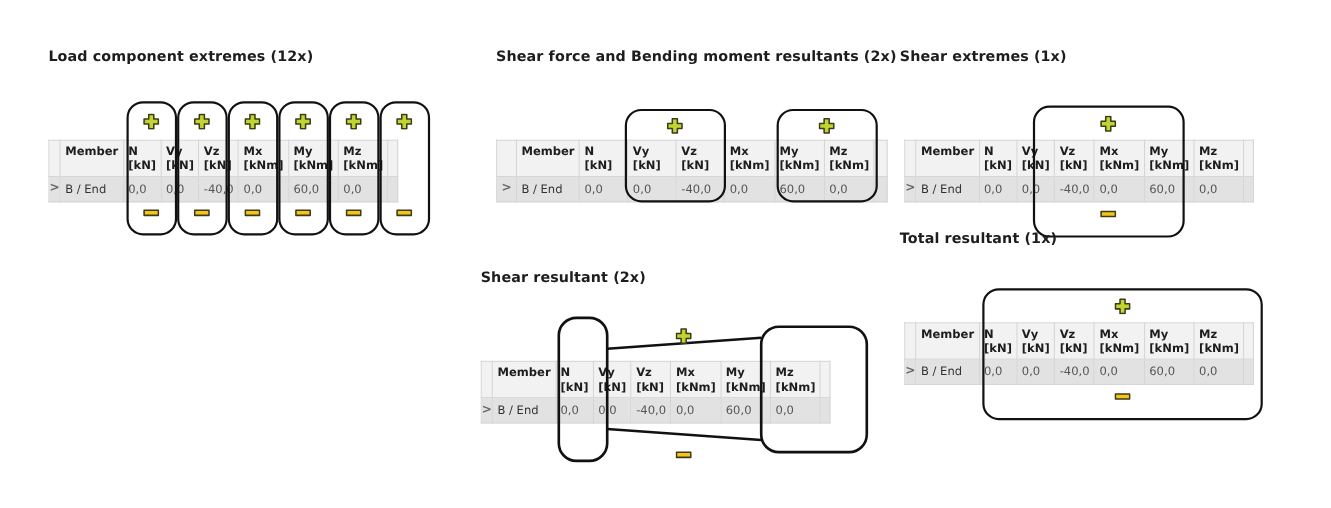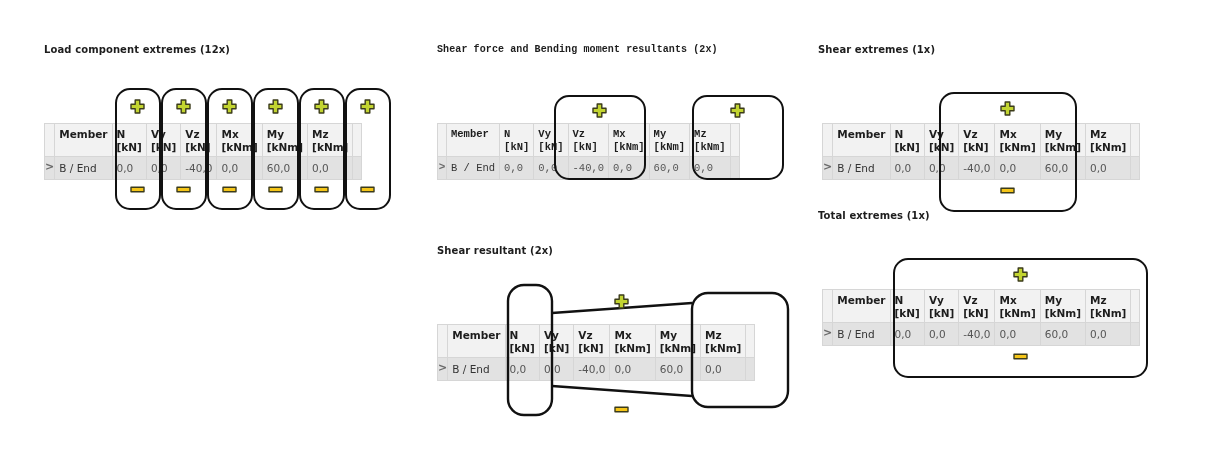--- a/index.html
+++ b/index.html
@@ -12,21 +12,21 @@
   }
   #page {
     position: relative;
     width: 1210px; height: 462px;
     background: #ffffff;
   }
 
   .group { position: absolute; }
 
   .group-title {
-    font-size: 10px;
+    font-size: 13px;
     font-weight: bold;
     color: #1d1d1d;
     letter-spacing: 0.1px;
     white-space: nowrap;
   }
 
   
   .res-table {
     border-collapse: collapse;
     background: #ffffff;
@@ -210,21 +210,21 @@
           </div>
         <div class="badge" style="left:316px; top:107px;">
             <svg viewBox="0 0 15 15">
               <rect x="1" y="5.2" width="13" height="4.6" fill="#f5c518" stroke="#3b3b1a" stroke-width="1.4" stroke-linejoin="round"></rect>
             </svg>
           </div>
       </div>
     </div>
   </div>
 
-  <div class="group" style="left:437px; top:44px;font-family:Liberation Mono, monospace;">
+  <div class="group" style="left:451px; top:44px;">
     <div class="group-title">Shear force and Bending moment resultants (2x)</div>
 
     <div style="position:relative; margin-top:20px;">
       <div style="position:absolute; left:0; top:48px;">
         <table class="res-table">
           <thead>
             <tr>
               <th class="th-blank col-chev"></th>
               <th class="th-member col-member">Member</th>
               <th class="th-unit col-val">N
@@ -398,21 +398,21 @@
         <div class="badge" style="left:177px; top:126px;">
             <svg viewBox="0 0 15 15">
               <rect x="1" y="5.2" width="13" height="4.6" fill="#f5c518" stroke="#3b3b1a" stroke-width="1.4" stroke-linejoin="round"></rect>
             </svg>
           </div>
       </div>
     </div>
   </div>
 
   <div class="group" style="left:818px; top:210px;">
-    <div class="group-title">Total extremes (1x)</div>
+    <div class="group-title">Total resultant (1x)</div>
 
     <div style="position:relative; margin-top:20px;">
       <div style="position:absolute; left:4px; top:48px;">
         <table class="res-table">
           <thead>
             <tr>
               <th class="th-blank col-chev"></th>
               <th class="th-member col-member">Member</th>
               <th class="th-unit col-val">N
 [kN]</th>

